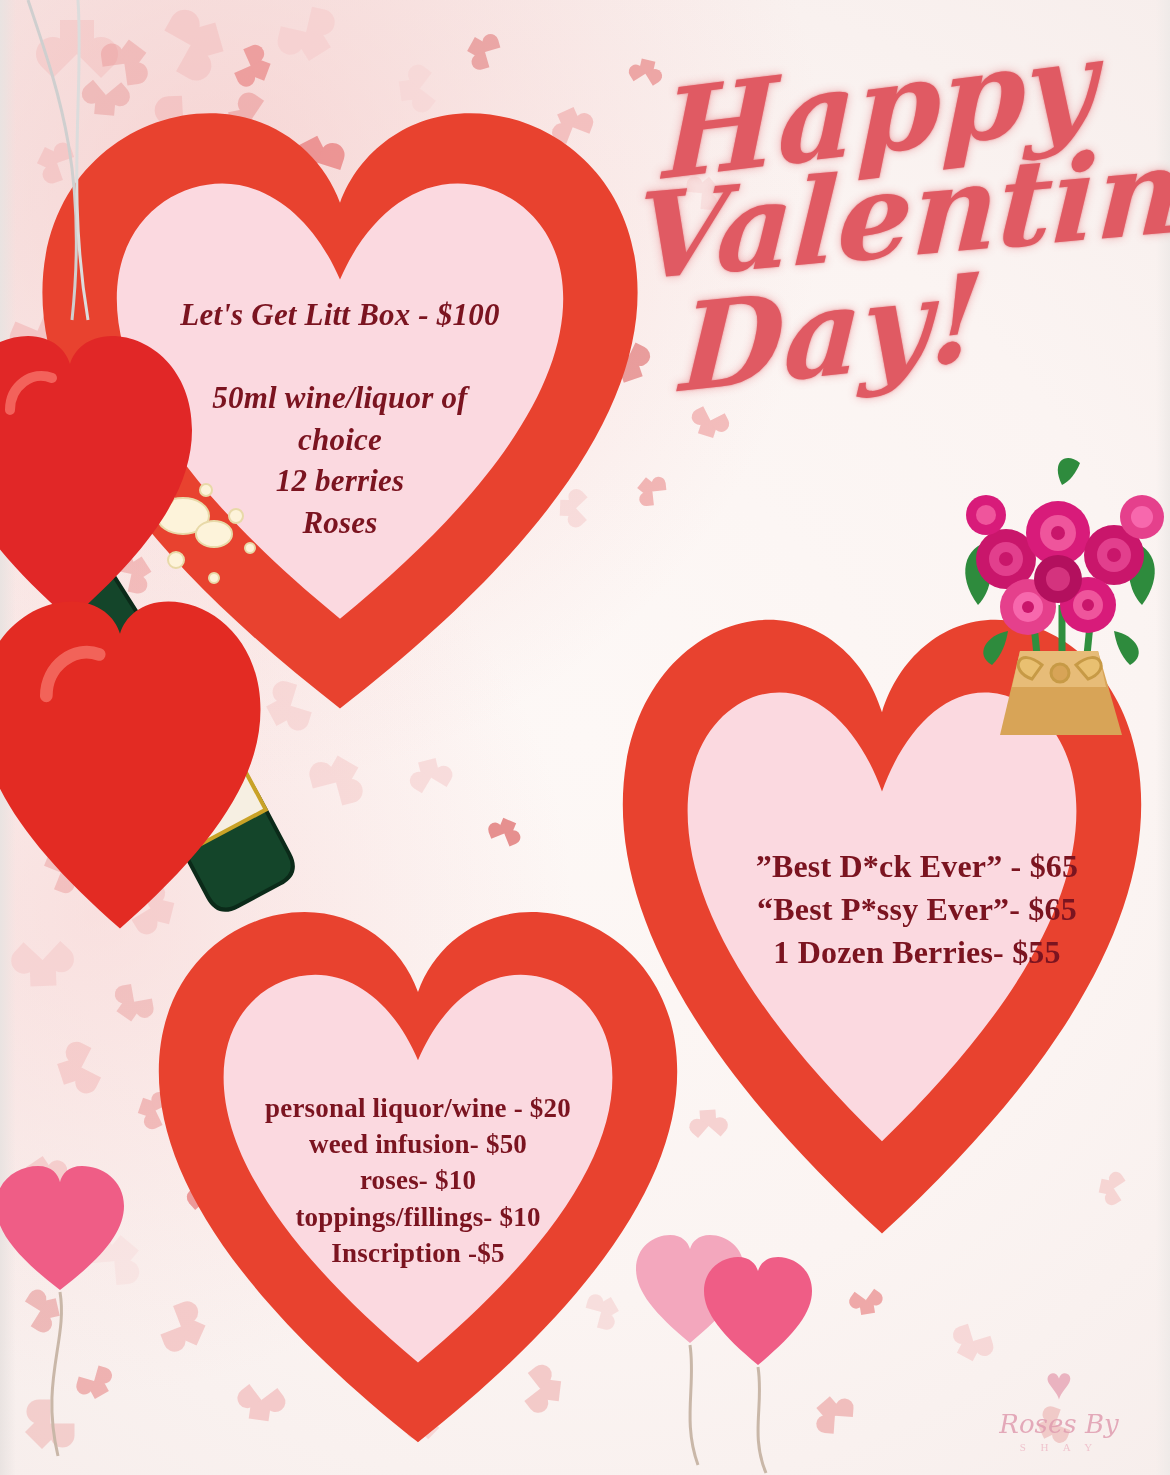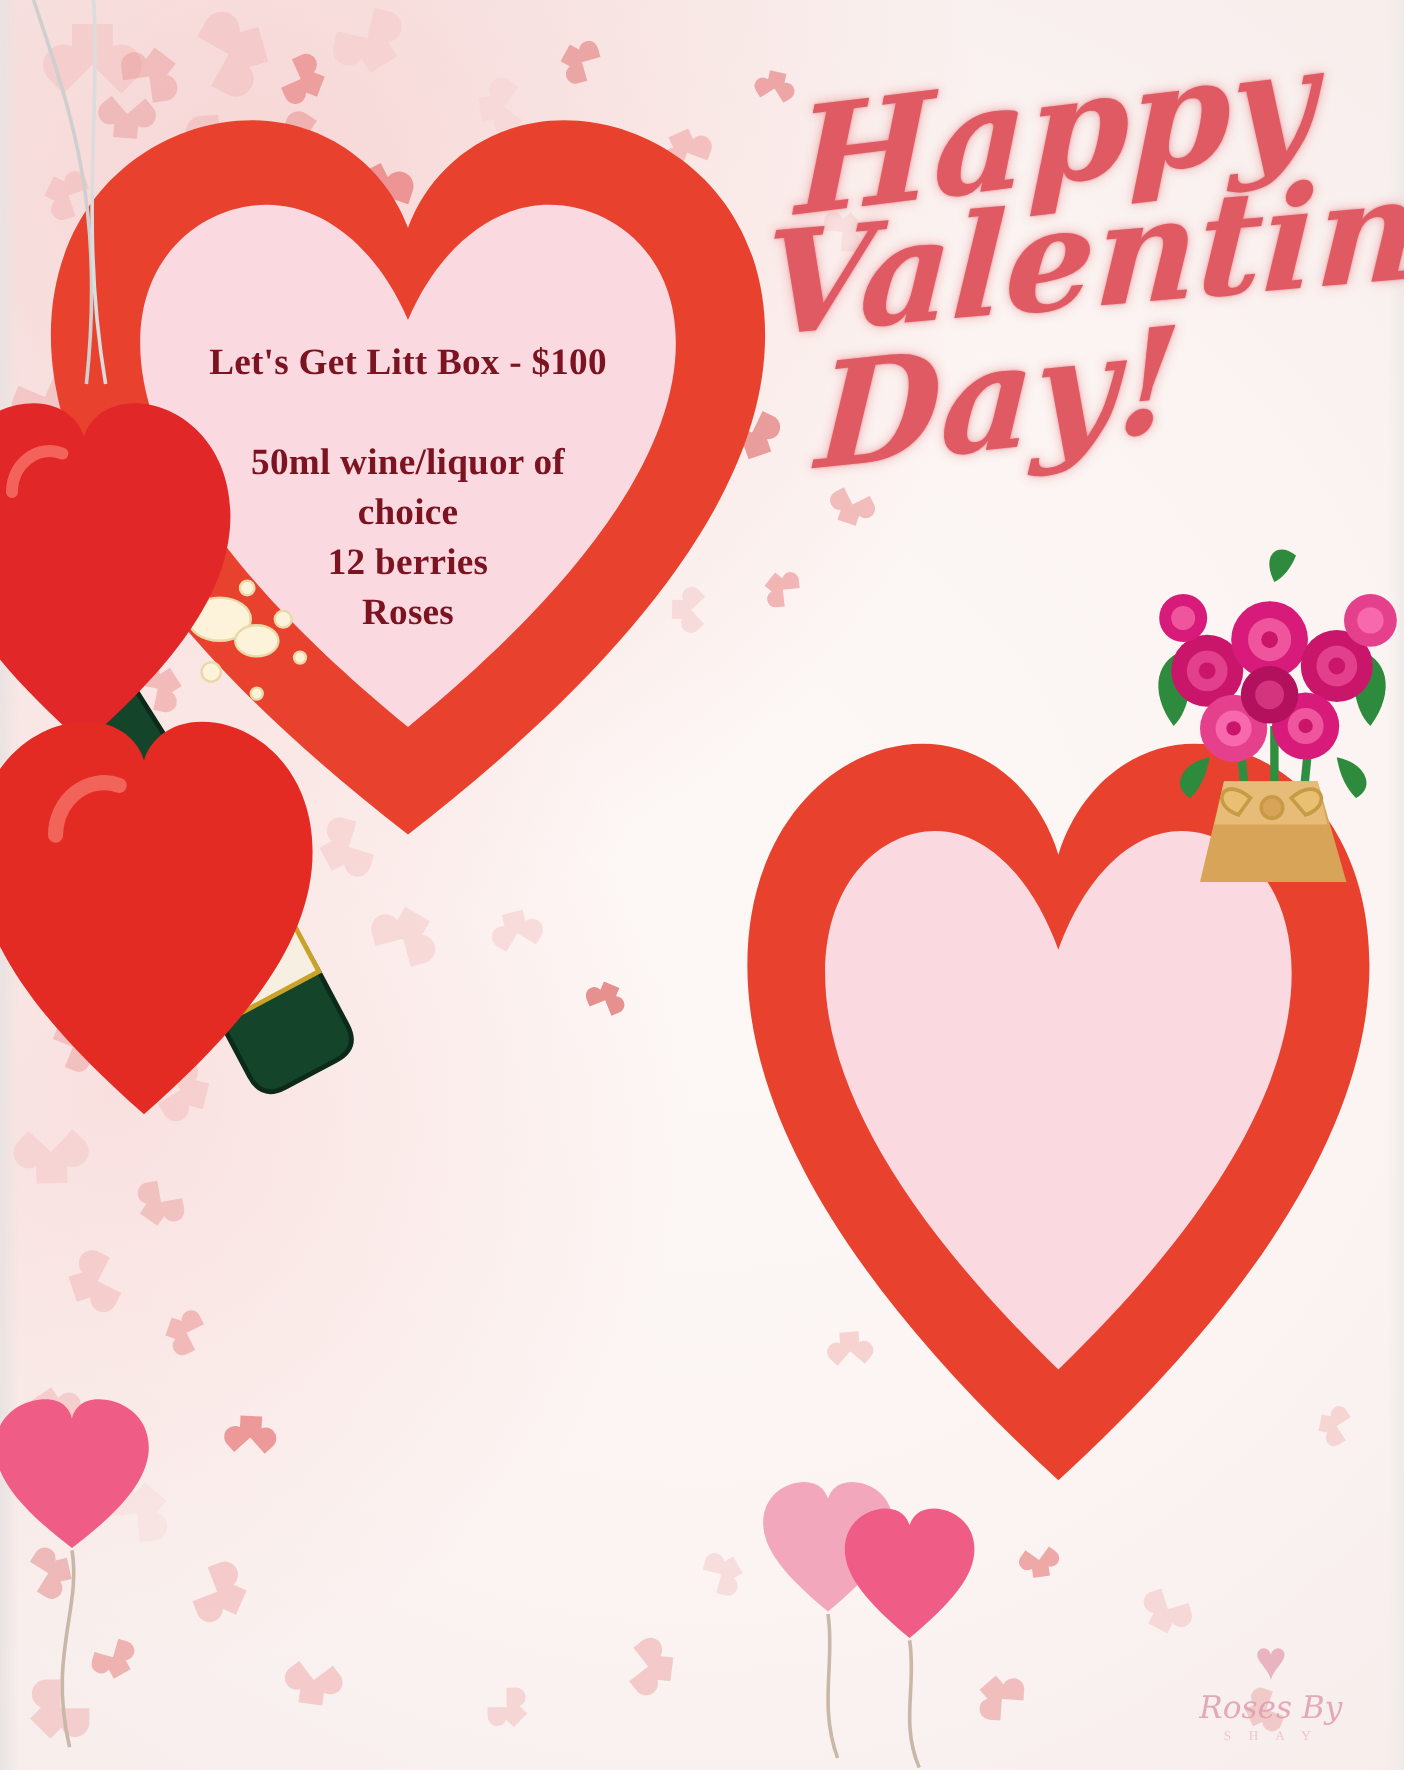--- a/index.html
+++ b/index.html
@@ -185,40 +185,54 @@
       <div class="chip" style="left: 540px; top: 1380px; width: 20px; height: 20px; background: rgb(233, 140, 140); opacity: 0.39; transform: rotate(97deg);"></div>
       <div class="chip" style="left: 420px; top: 1420px; width: 16px; height: 16px; background: rgb(243, 188, 188); opacity: 0.5; transform: rotate(134deg);"></div>
       <div class="chip" style="left: 860px; top: 1300px; width: 14px; height: 14px; background: rgb(232, 122, 122); opacity: 0.61; transform: rotate(171deg);"></div>
       <div class="chip" style="left: 960px; top: 1340px; width: 18px; height: 18px; background: rgb(246, 207, 207); opacity: 0.72; transform: rotate(208deg);"></div>
       <div class="chip" style="left: 1040px; top: 1420px; width: 16px; height: 16px; background: rgb(222, 106, 106); opacity: 0.28; transform: rotate(245deg);"></div>
       <div class="chip" style="left: 1100px; top: 1180px; width: 14px; height: 14px; background: rgb(240, 168, 168); opacity: 0.39; transform: rotate(282deg);"></div>
       <div class="chip" style="left: 820px; top: 1400px; width: 18px; height: 18px; background: rgb(233, 140, 140); opacity: 0.5; transform: rotate(319deg);"></div>
       <div class="chip" style="left: 700px; top: 1110px; width: 16px; height: 16px; background: rgb(243, 188, 188); opacity: 0.61; transform: rotate(356deg);"></div>
     </div>
 
-  <div class="heart" style="left:30px; top:81px; width:620px; height:640px;">
+  <div class="heart" style="left:30px; top:94px; width:620px; height:640px;font-style:italic;">
     <svg class="heart-svg" viewBox="0 0 100 100" preserveAspectRatio="none">
       <path d="M50 96 C 18 72, 2 50, 2 31 C 2 13, 16 3, 29 3 C 39 3, 47 9, 50 17 C 53 9, 61 3, 71 3 C 84 3, 98 13, 98 31 C 98 50, 82 72, 50 96 Z" fill="#e8422f"></path>
       <path d="M50 82 C 26 63, 14 46, 14 32 C 14 20, 23 14, 31 14 C 39 14, 46 20, 50 29 C 54 20, 61 14, 69 14 C 77 14, 86 20, 86 32 C 86 46, 74 63, 50 82 Z" fill="#fbd9e0"></path>
     </svg>
     <div class="heart-text" style="left:60px; top:200px; width:500px; font-size:31px;">Let's Get Litt Box - $100
 
 50ml wine/liquor of
 choice
 12 berries
 Roses</div>
   </div>
 
   <div class="heart" style="left:612px; top:600px; width:540px; height:660px;">
     <svg class="heart-svg" viewBox="0 0 100 100" preserveAspectRatio="none">
       <path d="M50 96 C 18 72, 2 50, 2 31 C 2 13, 16 3, 29 3 C 39 3, 47 9, 50 17 C 53 9, 61 3, 71 3 C 84 3, 98 13, 98 31 C 98 50, 82 72, 50 96 Z" fill="#e8422f"></path>
       <path d="M50 82 C 26 63, 14 46, 14 32 C 14 20, 23 14, 31 14 C 39 14, 46 20, 50 29 C 54 20, 61 14, 69 14 C 77 14, 86 20, 86 32 C 86 46, 74 63, 50 82 Z" fill="#fbd9e0"></path>
       </svg>
-  </div>
-
+    <div class="heart-text" style="left:70px; top:245px; width:470px; font-size:32px;">”Best D*ck Ever” - $65
+“Best P*ssy Ever”- $65
+1 Dozen Berries- $55</div>
+  </div>
+
+  <div class="heart" style="left:148px; top:895px; width:540px; height:570px;">
+    <svg class="heart-svg" viewBox="0 0 100 100" preserveAspectRatio="none">
+      <path d="M50 96 C 18 72, 2 50, 2 31 C 2 13, 16 3, 29 3 C 39 3, 47 9, 50 17 C 53 9, 61 3, 71 3 C 84 3, 98 13, 98 31 C 98 50, 82 72, 50 96 Z" fill="#e8422f"></path>
+      <path d="M50 82 C 26 63, 14 46, 14 32 C 14 20, 23 14, 31 14 C 39 14, 46 20, 50 29 C 54 20, 61 14, 69 14 C 77 14, 86 20, 86 32 C 86 46, 74 63, 50 82 Z" fill="#fbd9e0"></path>
+    </svg>
+    <div class="heart-text" style="left:35px; top:195px; width:470px; font-size:27px;">personal liquor/wine - $20
+weed infusion- $50
+roses-  $10
+toppings/fillings- $10
+Inscription -$5</div>
+  </div>
 
   <div class="script" style="left:662px; top:52px; width:430px;">
     <span class="l1">Happy</span>
     <span class="l2">Valentine's</span>
     <span class="l3">Day!</span>
   </div>
 
   <svg style="position:absolute; left:0px; top:430px; width:300px; height:520px;" viewBox="0 0 300 520">
     <g transform="rotate(-28 150 260)">
 

